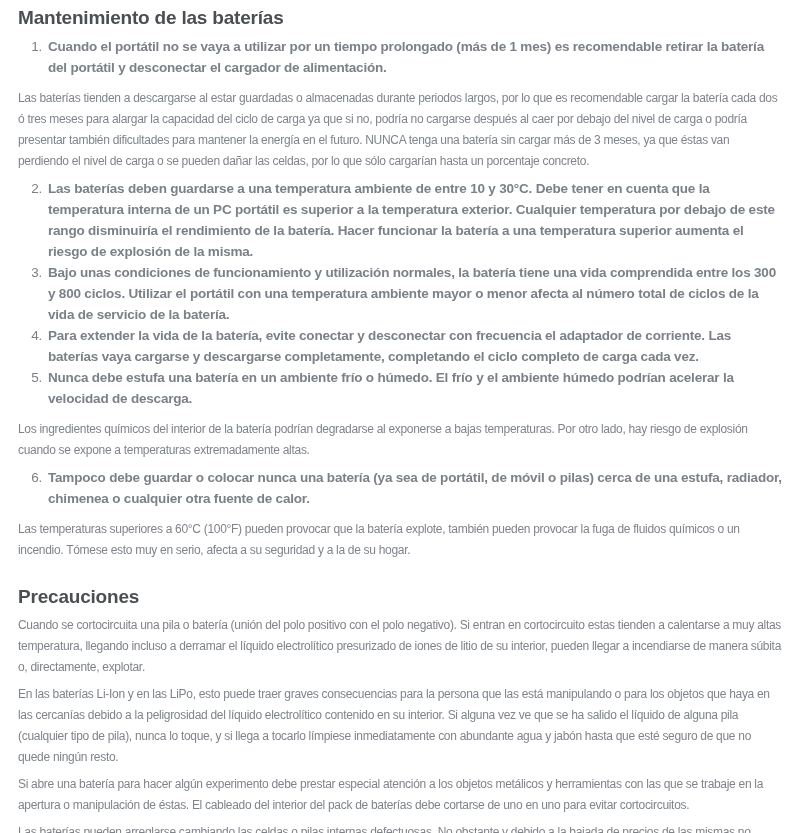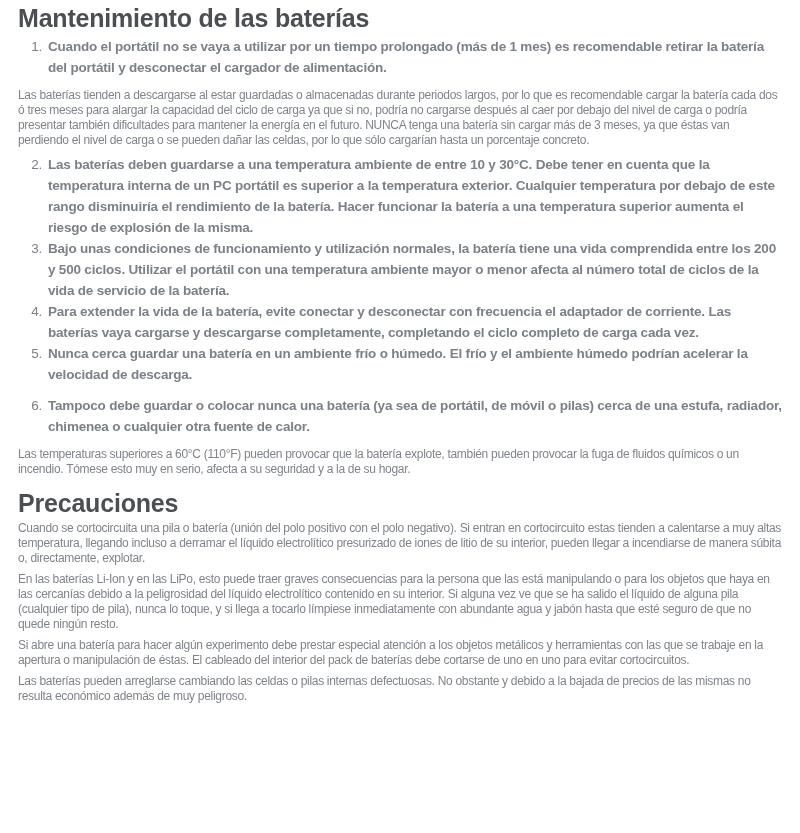--- a/index.html
+++ b/index.html
@@ -5,49 +5,49 @@
   html, body { margin: 0; padding: 0; background: #ffffff; }
   body {
     width: 800px;
     min-height: 833px;
     box-sizing: border-box;
     padding: 6px 18px 8px 18px;
     font-family: "Liberation Sans", sans-serif;
     -webkit-font-smoothing: antialiased;
   }
   .section-title {
-    font-size: 25px;
+    font-size: 19px;
     font-weight: 700;
     color: #4b4f54;
     letter-spacing: -0.2px;
     line-height: 24px;
     margin: 0 0 6px 0;
   }
-  .section-title.second { margin-top: 14px; }
+  .section-title.second { margin-top: 24px; }
   .list {
     margin: 0 0 10px 0;
     color: #7b8188;
     font-size: 13.5px;
     letter-spacing: -0.2px;
     line-height: 21px;
   }
   .li { display: flex; }
   .num {
     width: 30px;
     min-width: 30px;
     box-sizing: border-box;
     padding-right: 6px;
     text-align: right;
   }
   .txt { flex: 1; font-weight: bold; }
   .note {
     color: #7f848b;
     font-size: 12px;
     letter-spacing: -0.3px;
-    line-height: 15px;
+    line-height: 21px;
     margin: 6px 0;
   }
 </style>
 </head>
 <body>
 
 <main>
 
   <h1 class="section-title">Mantenimiento de las baterías</h1>
 
@@ -60,41 +60,42 @@
 
   <p class="note">Las baterías tienden a descargarse al estar guardadas o almacenadas durante periodos largos, por lo que es recomendable cargar la batería cada dos ó tres meses para alargar la capacidad del ciclo de carga ya que si no, podría no cargarse después al caer por debajo del nivel de carga o podría presentar también dificultades para mantener la energía en el futuro. NUNCA tenga una batería sin cargar más de 3 meses, ya que éstas van perdiendo el nivel de carga o se pueden dañar las celdas, por lo que sólo cargarían hasta un porcentaje concreto.</p>
 
   <section class="list">
     <div class="li">
       <span class="num">2.</span>
       <span class="txt">Las baterías deben guardarse a una temperatura ambiente de entre 10 y 30°C. Debe tener en cuenta que la temperatura interna de un PC portátil es superior a la temperatura exterior. Cualquier temperatura por debajo de este rango disminuiría el rendimiento de la batería. Hacer funcionar la batería a una temperatura superior aumenta el riesgo de explosión de la misma.</span>
     </div>
     <div class="li">
       <span class="num">3.</span>
-      <span class="txt">Bajo unas condiciones de funcionamiento y utilización normales, la batería tiene una vida comprendida entre los 200 y 500 ciclos. Utilizar el portátil con una temperatura ambiente mayor o menor afecta al número total de ciclos de la vida de servicio de la batería.</span>
+      <span class="txt">Bajo unas condiciones de funcionamiento y utilización normales, la batería tiene una vida comprendida entre los 300 y 800 ciclos. Utilizar el portátil con una temperatura ambiente mayor o menor afecta al número total de ciclos de la vida de servicio de la batería.</span>
     </div>
     <div class="li">
       <span class="num">4.</span>
       <span class="txt">Para extender la vida de la batería, evite conectar y desconectar con frecuencia el adaptador de corriente. Las baterías vaya cargarse y descargarse completamente, completando el ciclo completo de carga cada vez.</span>
     </div>
     <div class="li">
       <span class="num">5.</span>
-      <span class="txt">Nunca cerca guardar una batería en un ambiente frío o húmedo. El frío y el ambiente húmedo podrían acelerar la velocidad de descarga.</span>
+      <span class="txt">Nunca debe estufa una batería en un ambiente frío o húmedo. El frío y el ambiente húmedo podrían acelerar la velocidad de descarga.</span>
     </div>
   </section>
 
+  <p class="note">Los ingredientes químicos del interior de la batería podrían degradarse al exponerse a bajas temperaturas. Por otro lado, hay riesgo de explosión cuando se expone a temperaturas extremadamente altas.</p>
 
   <section class="list">
     <div class="li">
       <span class="num">6.</span>
       <span class="txt">Tampoco debe guardar o colocar nunca una batería (ya sea de portátil, de móvil o pilas) cerca de una estufa, radiador, chimenea o cualquier otra fuente de calor.</span>
     </div>
   </section>
 
-  <p class="note">Las temperaturas superiores a 60°C (110°F) pueden provocar que la batería explote, también pueden provocar la fuga de fluidos químicos o un incendio. Tómese esto muy en serio, afecta a su seguridad y a la de su hogar.</p>
+  <p class="note">Las temperaturas superiores a 60°C (100°F) pueden provocar que la batería explote, también pueden provocar la fuga de fluidos químicos o un incendio. Tómese esto muy en serio, afecta a su seguridad y a la de su hogar.</p>
 
   <h1 class="section-title second">Precauciones</h1>
 
   <p class="note">Cuando se cortocircuita una pila o batería (unión del polo positivo con el polo negativo). Si entran en cortocircuito estas tienden a calentarse a muy altas temperatura, llegando incluso a derramar el líquido electrolítico presurizado de iones de litio de su interior, pueden llegar a incendiarse de manera súbita o, directamente, explotar.</p>
   <p class="note">En las baterías Li-Ion y en las LiPo, esto puede traer graves consecuencias para la persona que las está manipulando o para los objetos que haya en las cercanías debido a la peligrosidad del líquido electrolítico contenido en su interior. Si alguna vez ve que se ha salido el líquido de alguna pila (cualquier tipo de pila), nunca lo toque, y si llega a tocarlo límpiese inmediatamente con abundante agua y jabón hasta que esté seguro de que no quede ningún resto.</p>
   <p class="note">Si abre una batería para hacer algún experimento debe prestar especial atención a los objetos metálicos y herramientas con las que se trabaje en la apertura o manipulación de éstas. El cableado del interior del pack de baterías debe cortarse de uno en uno para evitar cortocircuitos.</p>
   <p class="note">Las baterías pueden arreglarse cambiando las celdas o pilas internas defectuosas. No obstante y debido a la bajada de precios de las mismas no resulta económico además de muy peligroso.</p>
 
 </main>
 

